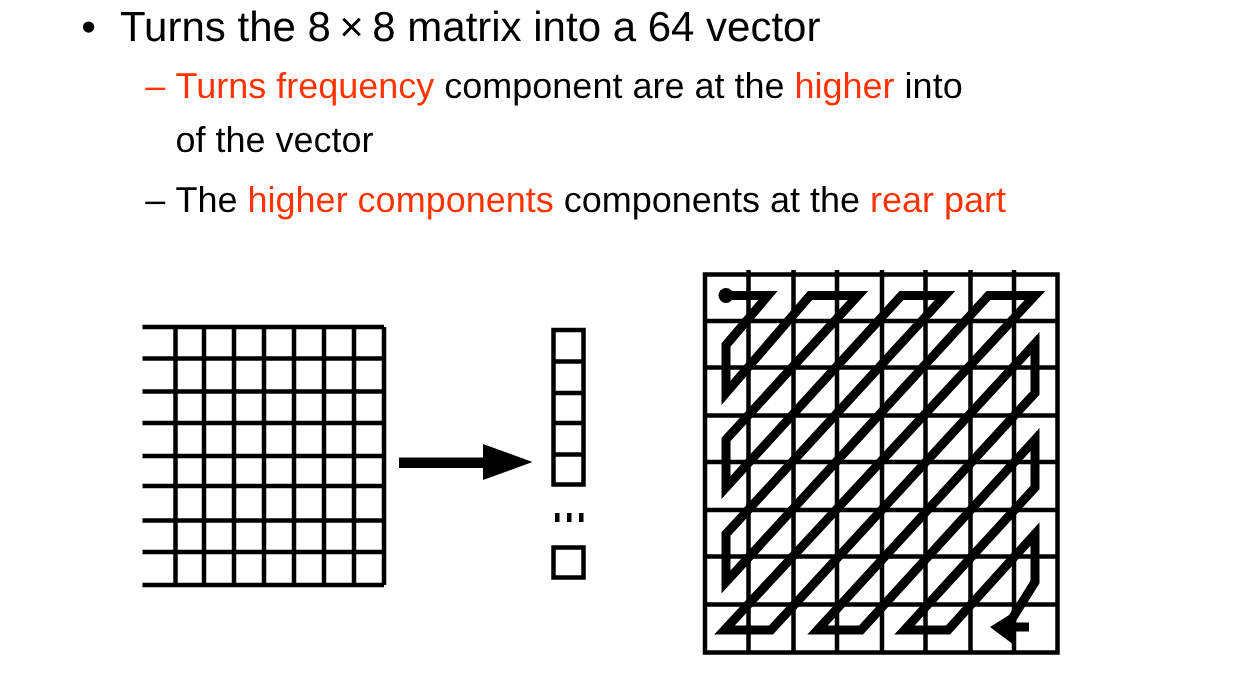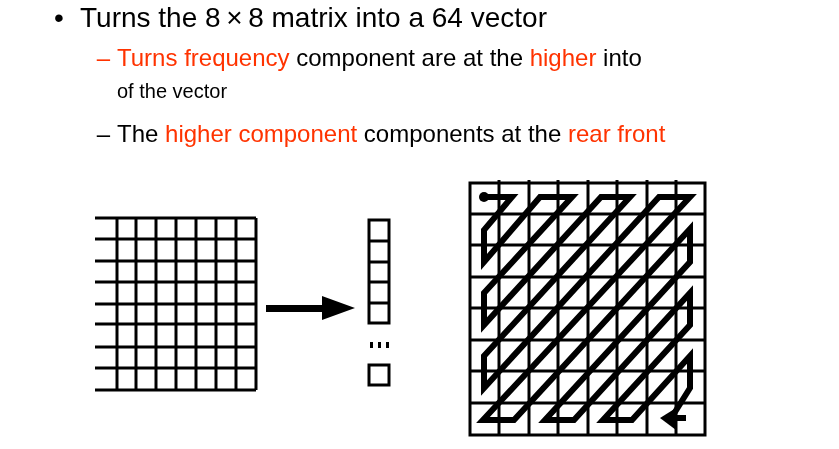--- a/index.html
+++ b/index.html
@@ -1,40 +1,40 @@
 <!DOCTYPE html>
 <html><head>
 <meta charset="utf-8">
 <style>
   html, body { margin:0; padding:0; background:#ffffff; }
   body { width:839px; height:449px; position:relative; overflow:hidden; font-family:"Liberation Sans", sans-serif; color:#000; }
   .line { position:absolute; white-space:nowrap;text-align:center; }
   .l1 { left:38px; top:2px; font-size:28px; }
   .l1 .bullet { display:inline-block; width:42px; }
   .l2 { left:90px; top:44px; font-size:24px; }
-  .l3 { left:117px; top:80px; font-size:20px; }
+  .l3 { left:117px; top:80px; font-size:24px; }
   .l4 { left:90px; top:120px; font-size:24px; }
   .dash { display:inline-block; width:27px; }
   .red { color:#ff3300; }
   svg { position:absolute; left:0; top:0; }
 </style>
 </head>
 <body>
 
 <div class="line l1">
   <span class="bullet">•</span><span>Turns the 8</span> <span>×</span> <span>8 matrix into a 64 vector</span>
 </div>
 
 <div class="line l2">
   <span class="dash red">–</span><span class="red">Turns frequency</span><span style="white-space:pre"> component are at the </span><span class="red">higher</span><span style="white-space:pre"> into</span>
 </div>
 <div class="line l3">of the vector</div>
 
 <div class="line l4">
-  <span class="dash">–</span><span style="white-space:pre">The </span><span class="red">higher component</span><span style="white-space:pre"> components at the </span><span class="red">rear front</span>
+  <span class="dash">–</span><span style="white-space:pre">The </span><span class="red">higher components</span><span style="white-space:pre"> components at the </span><span class="red">rear part</span>
 </div>
 
 <svg width="839" height="449" viewBox="0 0 839 449">
 
   <g stroke="#000" stroke-width="3" fill="none">
     <line x1="95" y1="218" x2="256" y2="218"></line>
     <line x1="95" y1="239" x2="256" y2="239"></line>
     <line x1="95" y1="261" x2="256" y2="261"></line>
     <line x1="95" y1="282" x2="256" y2="282"></line>
     <line x1="95" y1="304" x2="256" y2="304"></line>

